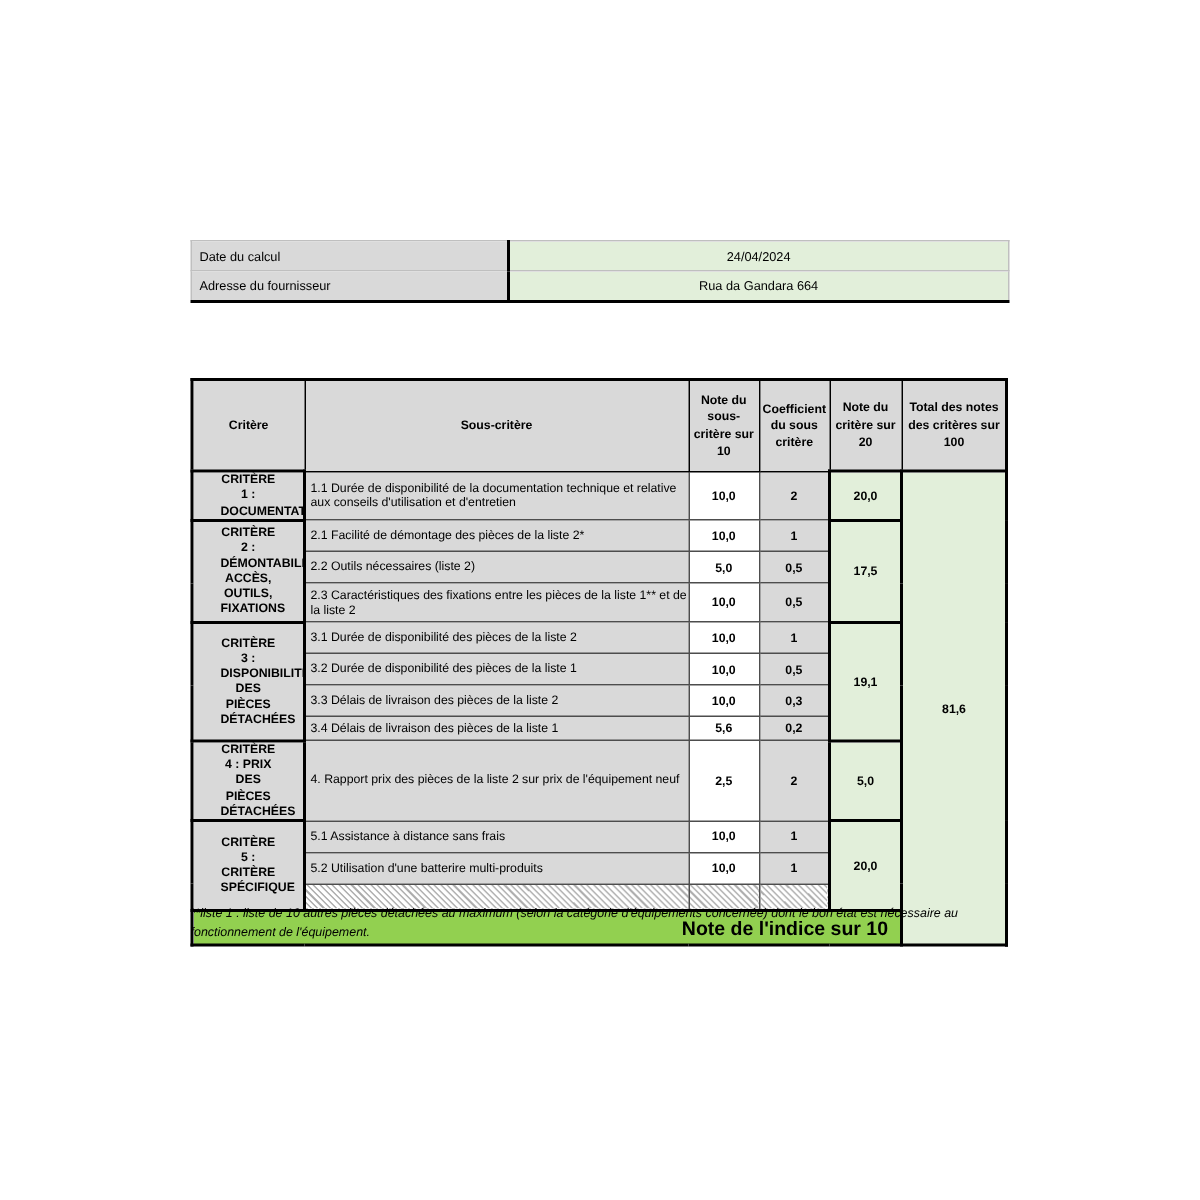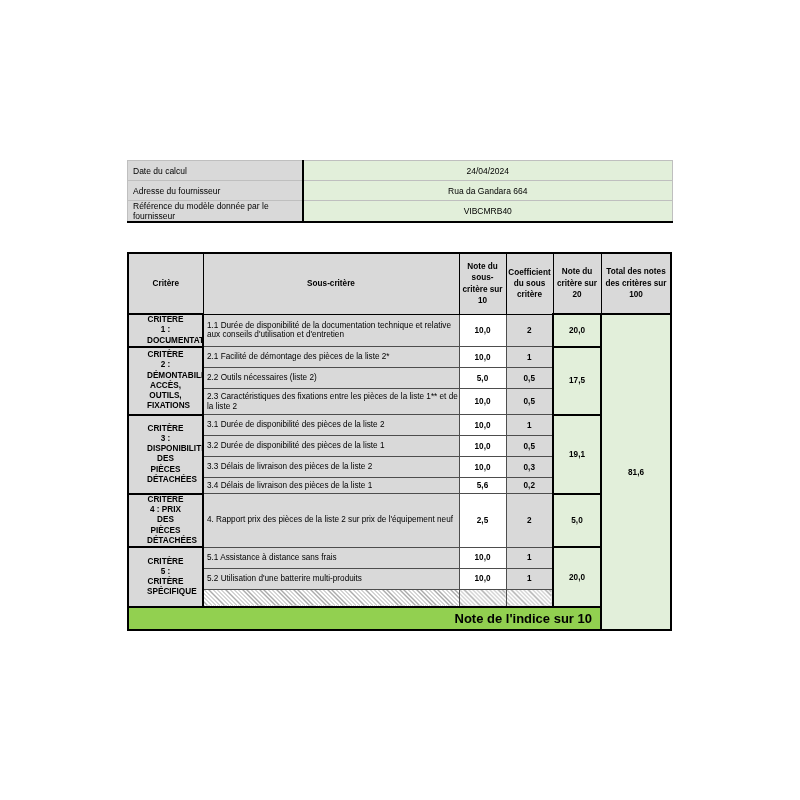--- a/index.html
+++ b/index.html
@@ -4,21 +4,21 @@
 <style>
   * { margin:0; padding:0; box-sizing:border-box; }
   html,body { width:800px; height:800px; background:#ffffff;
     font-family:"Liberation Sans", sans-serif; color:#000; }
   #page { position:relative; width:800px; height:800px; background:#fff; overflow:hidden; }
 
   
   #info-table { position:absolute; left:127px; top:160px; width:546px;
     border-collapse:collapse; table-layout:fixed; }
   #info-table td { height:20px; font-size:8.5px; border:1px solid #bfbfbf; overflow:hidden; }
-  #info-table td.lbl { width:175px; background:#d9d9d9; padding-left:5px; }
+  #info-table td.lbl { width:211px; background:#d9d9d9; padding-left:5px; }
   #info-table td.val { background:#e2efda; text-align:center; border-left:2px solid #000; }
   #info-table { border:1px solid #9e9e9e; border-bottom:2px solid #000; }
 
   
   #crit-table { position:absolute; left:127px; top:252px; width:543px;
     border-collapse:collapse; table-layout:fixed; }
   #crit-table td { font-size:8.2px; border:1px solid #4d4d4d; background:#d9d9d9;
     overflow:hidden; vertical-align:middle; }
   #crit-table { border:2px solid #000; }
   #crit-table td.hdr { height:61px; text-align:center; font-weight:bold;
@@ -50,24 +50,20 @@
 
   <table id="info-table">
     <tbody>
         <tr>
       <td class="lbl">Date du calcul</td>
       <td class="val">24/04/2024</td>
     </tr>
     <tr>
       <td class="lbl">Adresse du fournisseur</td>
       <td class="val">Rua da Gandara 664</td>
-    </tr>
-    <tr>
-      <td class="lbl">Référence du modèle donnée par le fournisseur</td>
-      <td class="val">VIBCMRB40</td>
     </tr>
   </tbody>
     </table>
 
   <table id="crit-table">
     <colgroup>
       <col style="width:75px">
         <col style="width:256px">
         <col style="width:47px">
       <col style="width:47px">
@@ -162,15 +158,16 @@
     </tr>
 
     <tr>
       <td class="final-lbl" colspan="5">Note de l'indice sur 10</td>
       <td class="final-val">8,2</td>
     </tr>
   </tbody>
     </table>
 
   <div id="footnotes">
+    <div>**liste 1 : liste de 10 autres pièces détachées au maximum (selon la catégorie d'équipements concernée) dont le bon état est nécessaire au fonctionnement de l'équipement.</div>
   </div>
 
 </div>
 
 </body></html>

